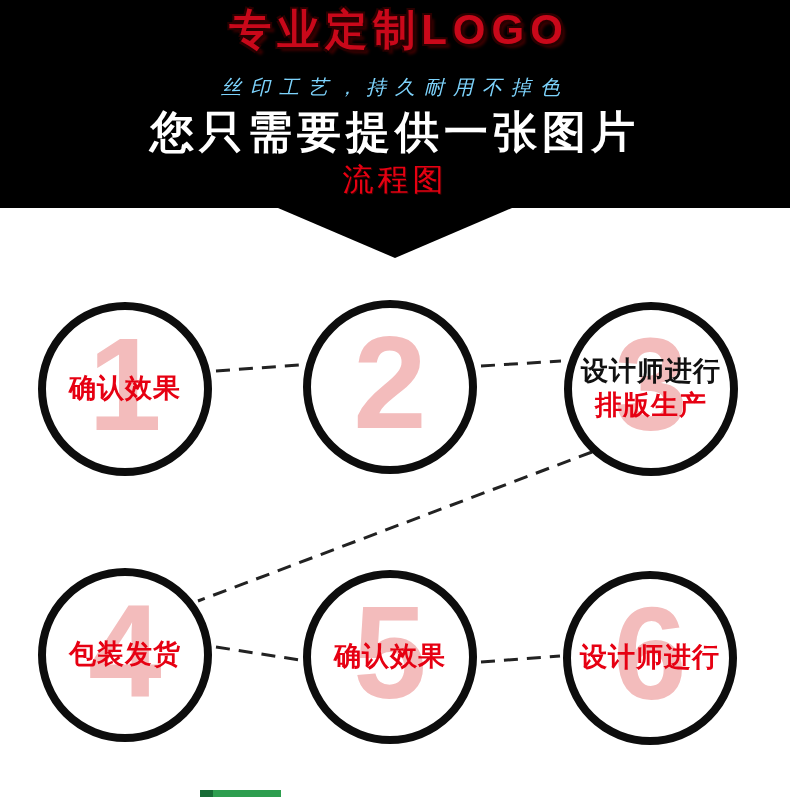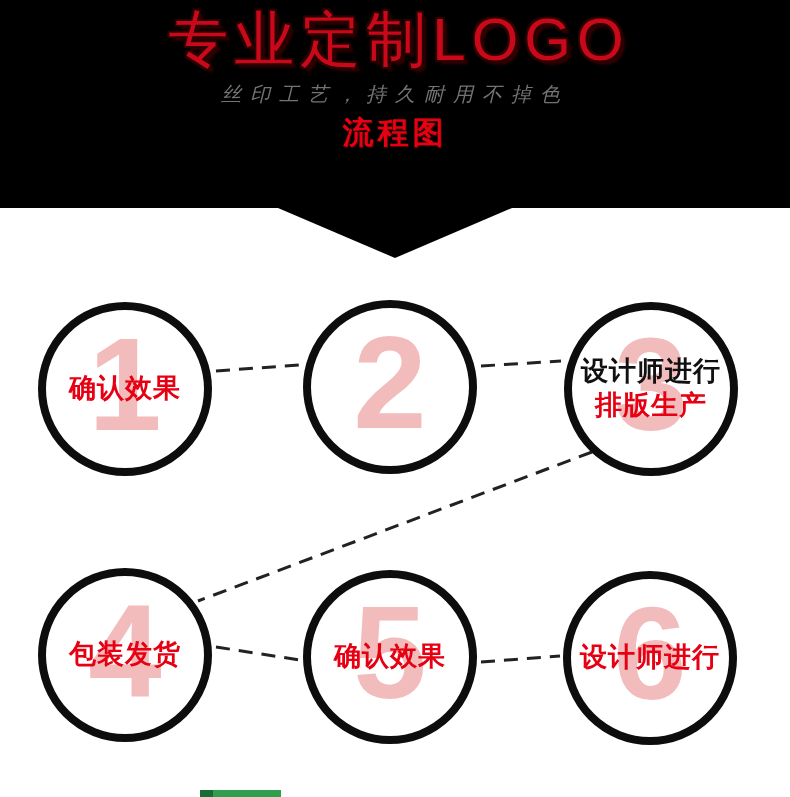--- a/index.html
+++ b/index.html
@@ -13,50 +13,50 @@
 
   
   .banner {
     position: absolute; top: 0; left: 0;
     width: 790px; height: 208px;
     background: #000000;
     text-align: center;
   }
   .banner-title {
     padding-top: 8px;
-    font-size: 60px;
-    font-weight: normal;
+    font-size: 42px;
+    font-weight: bold;
     letter-spacing: 6px;
     color: #c9081a;
     text-shadow:
       -2px -2px 0 #2a0000, 2px -2px 0 #2a0000,
       -2px 2px 0 #2a0000, 2px 2px 0 #2a0000,
       4px 4px 3px #3a0000;
     line-height: 1.05;
     padding-left: 8px;
   }
   .banner-subtitle {
-    margin-top: 10px;
+    margin-top: 22px;
     font-size: 20px;
     letter-spacing: 9px;
-    color: #737373;
+    color: #7dd3fc;
     font-style: italic;
   }
   .banner-headline {
     margin-top: 8px;
     font-size: 44px;
     font-weight: bold;
     letter-spacing: 5px;
     color: #ffffff;
     line-height: 1.05;
   }
   .banner-tag {
     margin-top: 4px;
     font-size: 31px;
-    font-weight: bold;
+    font-weight: normal;
     letter-spacing: 4px;
     color: #e60012;
     text-shadow: 1px 1px 0 #3a0000;
   }
   .banner-arrow {
     position: absolute; top: 208px; left: 50%;
     transform: translateX(-50%);
     width: 0; height: 0;
     border-left: 117px solid transparent;
     border-right: 117px solid transparent;
@@ -128,20 +128,21 @@
     width: 13px; height: 7px;
     background: #176b35;
   }
 </style>
 </head>
 <body>
 
 <div class="banner">
   <div class="banner-title">专业定制LOGO</div>
   <div class="banner-subtitle">丝印工艺，持久耐用不掉色</div>
+  <div class="banner-headline">您只需要提供一张图片</div>
   <div class="banner-tag">流程图</div>
 </div>
 <div class="banner-arrow"></div>
 
 <svg class="connectors" viewBox="0 0 790 797" xmlns="http://www.w3.org/2000/svg">
   <line x1="216" y1="371" x2="300" y2="365"></line>
   <line x1="481" y1="366" x2="561" y2="361"></line>
   <line x1="592" y1="452" x2="198" y2="601"></line>
   <line x1="216" y1="647" x2="300" y2="660"></line>
   <line x1="481" y1="662" x2="560" y2="656"></line>

